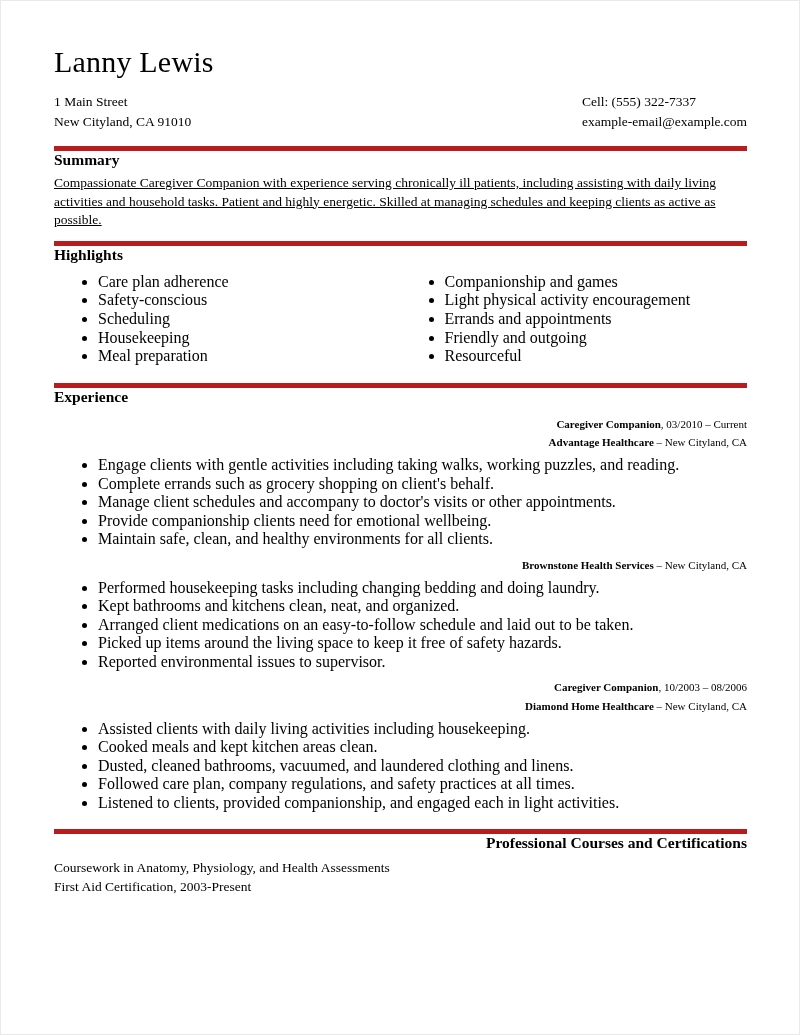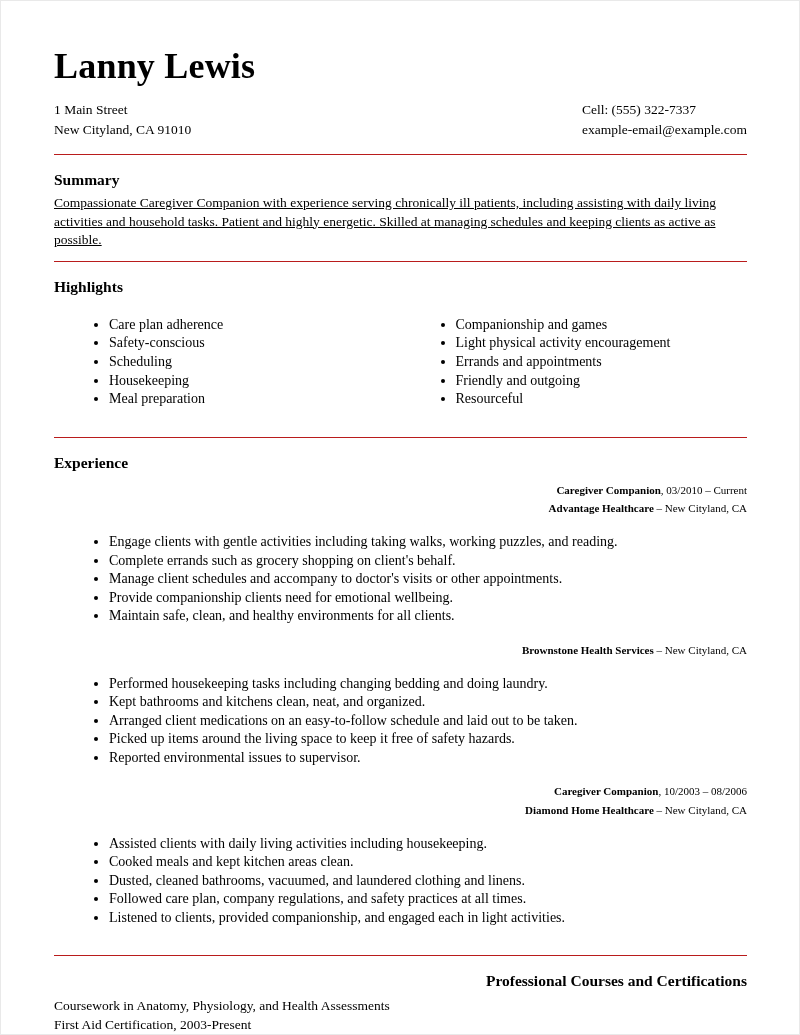--- a/index.html
+++ b/index.html
@@ -9,52 +9,52 @@
     width: 800px;
     height: 1035px;
     background: #ffffff;
     border: 1px solid #e9e9e9;
     font-family: "Liberation Serif", serif;
     color: #000000;
     padding: 44px 52px 0 53px;
     overflow: hidden;
   }
   .name {
-    font-size: 36px;
-    font-weight: 700;
+    font-size: 30px;
+    font-weight: 400;
     margin: 0 0 13px 0;
     letter-spacing: 0.2px;
   }
   .contact-row {
     display: flex;
     justify-content: space-between;
     font-size: 13.5px;
     line-height: 20px;
     margin-bottom: 14px;
   }
   .contact-right { text-align: left; }
   .section {
-    border-top: 1px solid #b91c1c;
-    padding-top: 16px;
+    border-top: 5px solid #b91c1c;
+    padding-top: 0;
   }
   .section-heading {
     font-size: 15.5px;
     font-weight: 700;
     margin: 0 0 5px 0;
   }
   .summary-text {
     margin: 0 0 11px 0;
     font-size: 13.5px;
     line-height: 18.6px;
     text-decoration: underline;
   }
   .bullet-list {
-    margin: 15px;
+    margin: 4px;
     padding: 0 0 0 40px;
-    font-size: 14px;
+    font-size: 16px;
     line-height: 18.6px;
     list-style-type: disc;
   }
   .bullet-list li { margin: 0; padding: 0; }
   .highlights-cols { display: flex; margin-bottom: 13px; }
   .highlights-cols .bullet-list { width: 50%; }
   .experience-section { padding-bottom: 12px; }
   .experience-section .section-heading { margin-bottom: 9px; }
   .job + .job { margin-top: 7px; }
   .job-line { font-size: 11px; line-height: 18.6px; text-align: right; }

